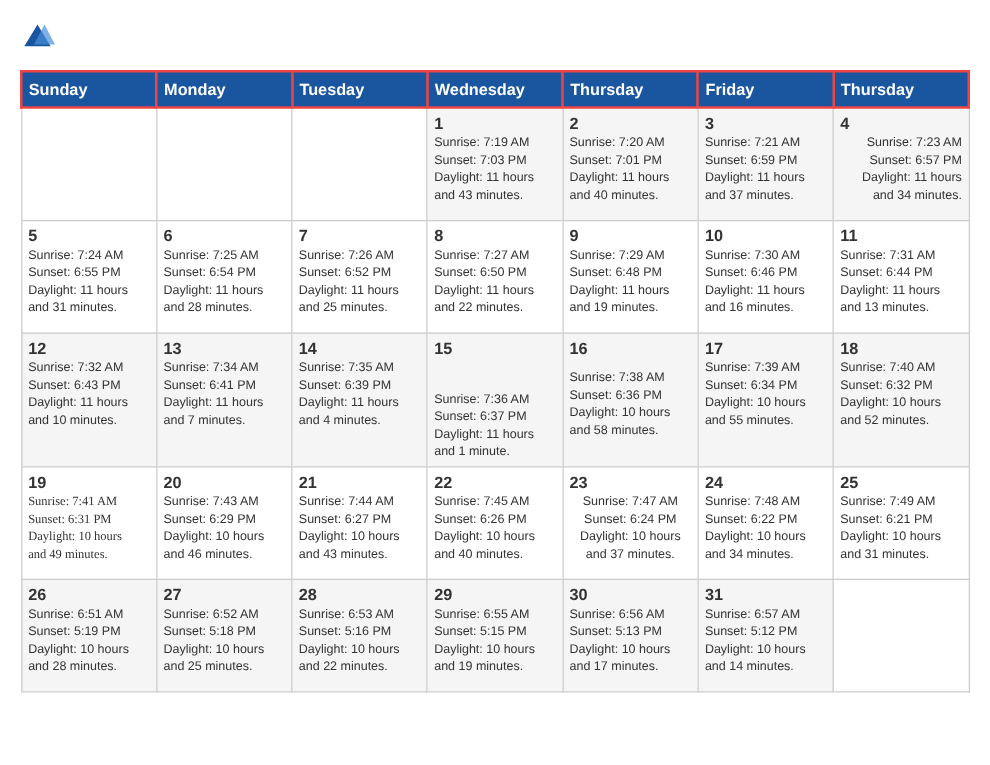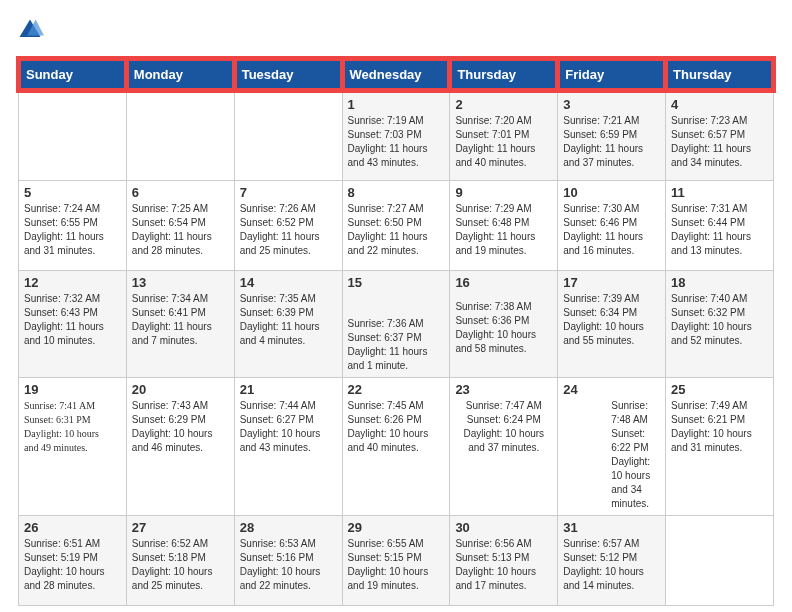--- a/index.html
+++ b/index.html
@@ -57,21 +57,21 @@
       border-collapse: collapse;
       table-layout: fixed;
     }
     .calendar th {
       background-color: #1a56a0;
       color: #fff;
       text-align: left;
       padding: 6px 5px;
       font-size: 13px;
       font-weight: bold;
-      border: 5px solid #ef4444;
+      border: 2px solid #ef4444;
     }
     .calendar td {
       border: 1px solid #ccc;
       vertical-align: top;
       padding: 4px 5px;
       font-size: 10.5px;
       color: #333;
       height: 90px;
       background: #fff;
     }
@@ -149,21 +149,21 @@
         </td>
         <td>
           <span class="day-num">3</span>
           <div class="day-info" style="white-space: pre-line;">Sunrise: 7:21 AM
 Sunset: 6:59 PM
 Daylight: 11 hours
 and 37 minutes.</div>
         </td>
         <td>
           <span class="day-num">4</span>
-          <div class="day-info" style="white-space: pre-line;">Sunrise: 7:23 AM
+          <div class="day-info" style="white-space: pre-line; text-align: right;">Sunrise: 7:23 AM
 Sunset: 6:57 PM
 Daylight: 11 hours
 and 34 minutes.</div>
         </td>
       </tr>
       <tr>
         <td>
           <span class="day-num">5</span>
           <div class="day-info" style="white-space: pre-line;">Sunrise: 7:24 AM
 Sunset: 6:55 PM
@@ -295,21 +295,21 @@
         </td>
         <td>
           <span class="day-num">23</span>
           <div class="day-info" style="white-space: pre-line; text-align: center;">Sunrise: 7:47 AM
 Sunset: 6:24 PM
 Daylight: 10 hours
 and 37 minutes.</div>
         </td>
         <td>
           <span class="day-num">24</span>
-          <div class="day-info" style="white-space: pre-line; margin-left: 48px;">Sunrise: 7:48 AM
+          <div class="day-info" style="white-space: pre-line;">Sunrise: 7:48 AM
 Sunset: 6:22 PM
 Daylight: 10 hours
 and 34 minutes.</div>
         </td>
         <td>
           <span class="day-num">25</span>
           <div class="day-info" style="white-space: pre-line;">Sunrise: 7:49 AM
 Sunset: 6:21 PM
 Daylight: 10 hours
 and 31 minutes.</div>

